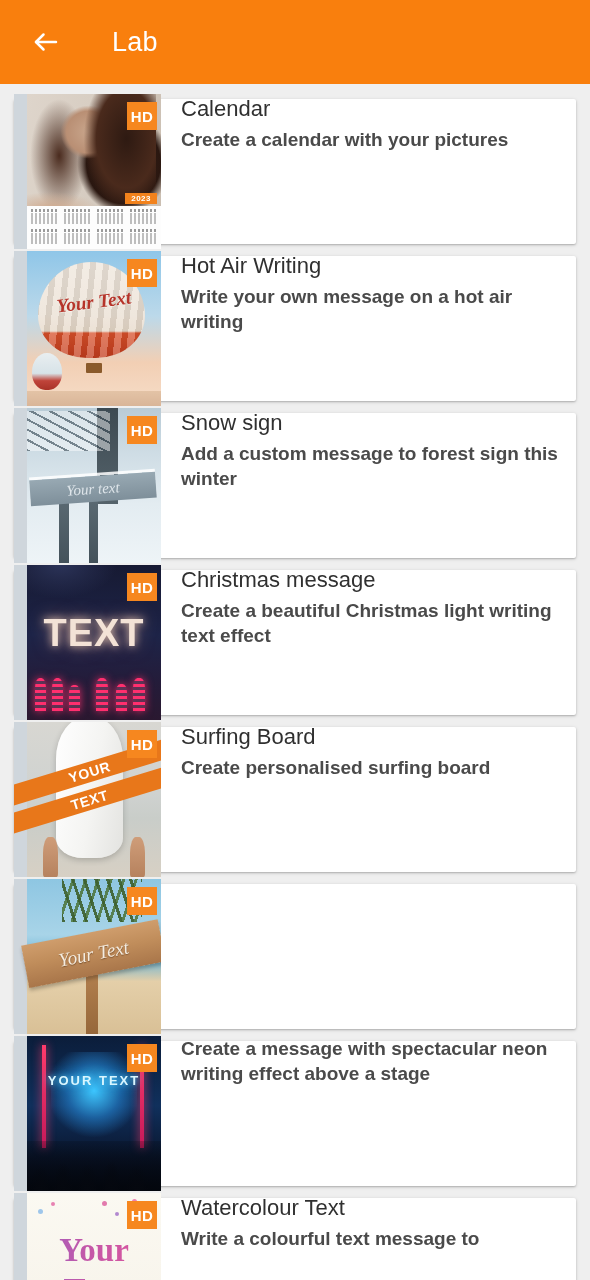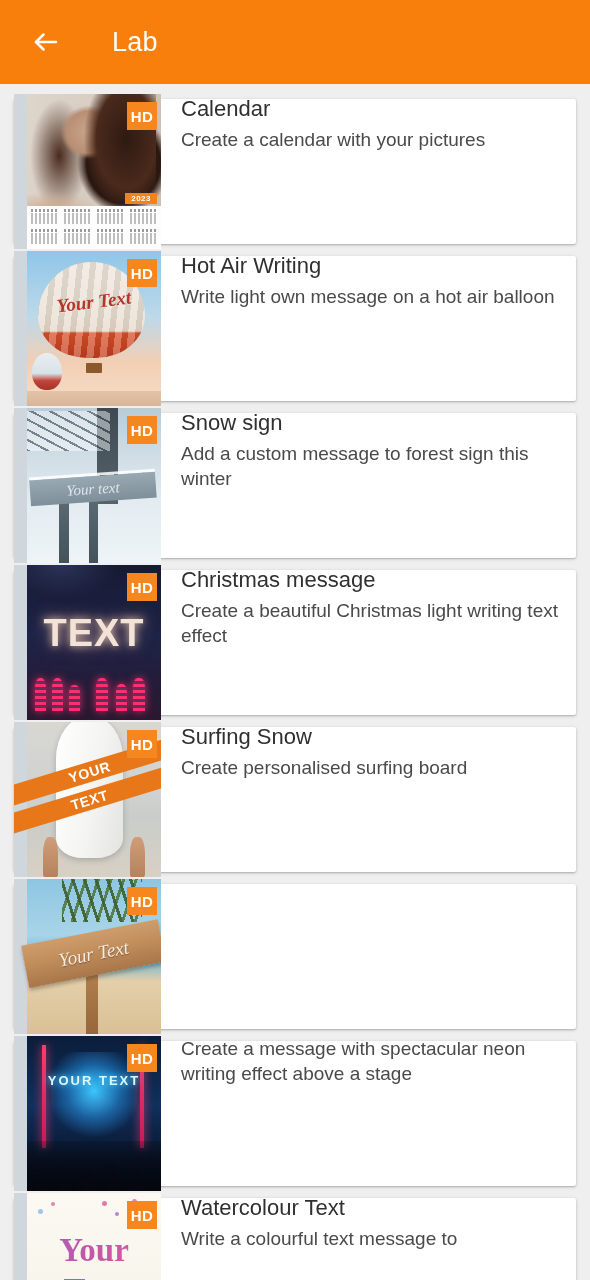--- a/index.html
+++ b/index.html
@@ -75,21 +75,21 @@
   .txtcol {
     position: absolute;
     left: 181px; right: 26px; top: 0; height: 155px;
     display: flex; flex-direction: column; justify-content: flex-start;
   }
   .c-title {
     font-size: 22px; color: #303030; font-weight: 400;
     line-height: 30px; margin-bottom: 3px;
   }
   .c-desc {
-    font-size: 19px; color: #4a4a4a; font-weight: 400;
+    font-size: 19px; color: #4a4a4a; font-weight: 700;
     line-height: 25px;
   }
 
   
 
   
   .tc-photo {
     position: absolute; left:0; top:0; width:100%; height:72%;
     background:
       radial-gradient(ellipse 30% 34% at 46% 34%, #c9a68c 0%, #b98f74 55%, rgba(185,143,116,0) 70%),
@@ -364,21 +364,21 @@
         <div class="bl-ground"></div>
         <div class="bl-env"></div>
         <div class="bl-txt">Your Text</div>
         <div class="bl-basket"></div>
         <div class="bl-small"></div>
       </div>
       <div class="hd-badge">HD</div>
     </div>
     <div class="txtcol">
       <div class="c-title">Hot Air Writing</div>
-      <div class="c-desc">Write light own message on a hot air balloon</div>
+      <div class="c-desc">Write your own message on a hot air writing</div>
     </div>
   </div>
 
   <div class="card-wrap">
     <div class="card"></div>
     <div class="thumb">
       <div class="thumb-inner">
         <div class="sn-bg"></div>
         <div class="sn-tree"></div>
         <div class="sn-branch"></div>
@@ -427,21 +427,21 @@
         <div class="sf-bg"></div>
         <div class="sf-board"></div>
         <div class="sf-band sf-b1">YOUR</div>
         <div class="sf-band sf-b2">TEXT</div>
         <div class="sf-hand1"></div>
           <div class="sf-hand2"></div>
       </div>
       <div class="hd-badge">HD</div>
     </div>
     <div class="txtcol">
-      <div class="c-title">Surfing Snow</div>
+      <div class="c-title">Surfing Board</div>
       <div class="c-desc">Create personalised surfing board</div>
     </div>
   </div>
 
   <div class="card-wrap">
     <div class="card"></div>
     <div class="thumb">
       <div class="thumb-inner">
         <div class="bs-bg"></div>
         <div class="bs-palm"></div>

